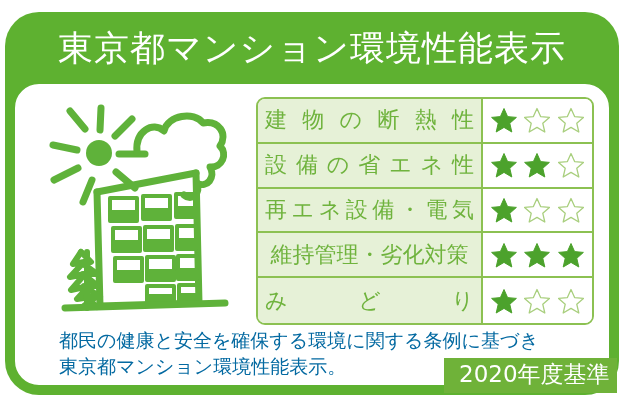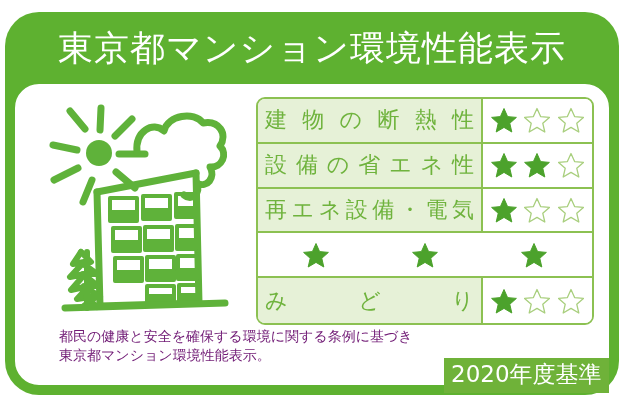--- a/index.html
+++ b/index.html
@@ -125,35 +125,35 @@
     height: 26px;
     display: block;
   }
 
   
   #footer-note {
     position: absolute;
     left: 44px;
     top: 243px;
     width: 390px;
-    color: #701a75;
-    font-size: 14px;
+    color: #0369a1;
+    font-size: 19px;
     line-height: 1.38;
   }
   #footer-note div { white-space: nowrap; }
 
   #standard-badge {
     position: absolute;
     left: 429px;
     top: 274px;
     background: #6FB239;
     color: #ffffff;
     font-size: 23px;
     line-height: 1;
-    padding: 5px 7px 7px 7px;
+    padding: 5px 7px 7px 15px;
     white-space: nowrap;
   }
 </style>
 </head>
 <body>
 
 <div id="label-root">
 
   <div id="title-bar">
     <div id="title-text">東京都マンション環境性能表示</div>
@@ -300,20 +300,21 @@
             <svg class="star" viewBox="0 0 26 26">
               <polygon points="13,1.5 16.6,9.6 25.4,10.4 18.8,16.3 20.8,25 13,20.4 5.2,25 7.2,16.3 0.6,10.4 9.4,9.6" fill="#ffffff" stroke="#A9CF7E" stroke-width="1.3" stroke-linejoin="round"></polygon>
             </svg>
             <svg class="star" viewBox="0 0 26 26">
               <polygon points="13,1.5 16.6,9.6 25.4,10.4 18.8,16.3 20.8,25 13,20.4 5.2,25 7.2,16.3 0.6,10.4 9.4,9.6" fill="#ffffff" stroke="#A9CF7E" stroke-width="1.3" stroke-linejoin="round"></polygon>
             </svg>
           </div>
       </div>
 
       <div class="rating-row">
+        <div class="rating-label compact">維持管理・劣化対策</div>
         <div class="rating-stars">
             <svg class="star" viewBox="0 0 26 26">
               <polygon points="13,1.5 16.6,9.6 25.4,10.4 18.8,16.3 20.8,25 13,20.4 5.2,25 7.2,16.3 0.6,10.4 9.4,9.6" fill="#4CA22C" stroke="#4CA22C" stroke-width="1" stroke-linejoin="round"></polygon>
             </svg>
             <svg class="star" viewBox="0 0 26 26">
               <polygon points="13,1.5 16.6,9.6 25.4,10.4 18.8,16.3 20.8,25 13,20.4 5.2,25 7.2,16.3 0.6,10.4 9.4,9.6" fill="#4CA22C" stroke="#4CA22C" stroke-width="1" stroke-linejoin="round"></polygon>
             </svg>
             <svg class="star" viewBox="0 0 26 26">
               <polygon points="13,1.5 16.6,9.6 25.4,10.4 18.8,16.3 20.8,25 13,20.4 5.2,25 7.2,16.3 0.6,10.4 9.4,9.6" fill="#4CA22C" stroke="#4CA22C" stroke-width="1" stroke-linejoin="round"></polygon>
             </svg>

